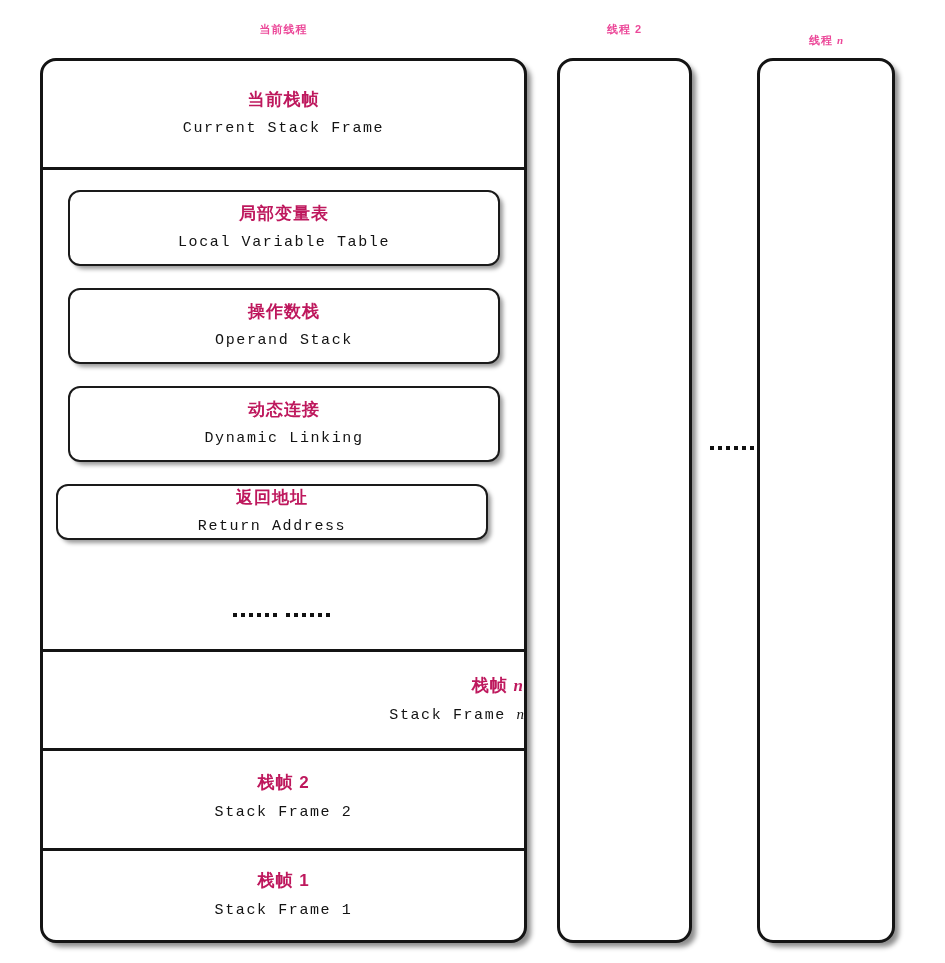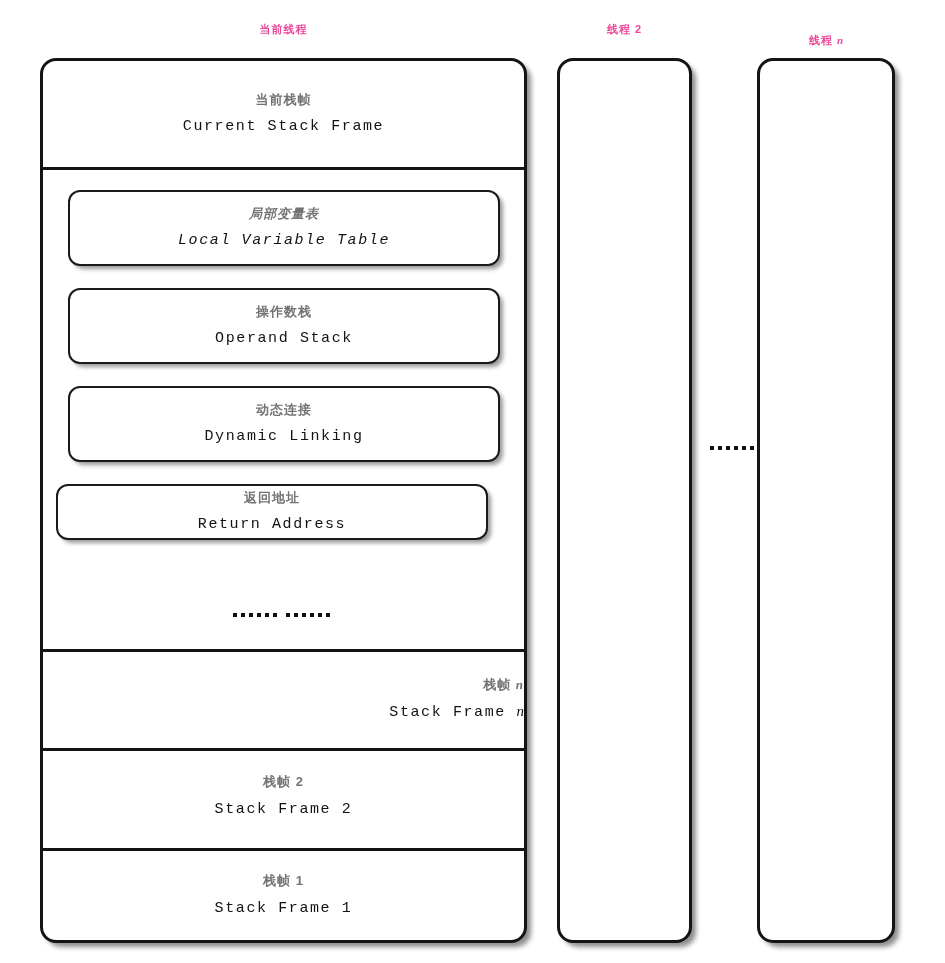--- a/index.html
+++ b/index.html
@@ -55,22 +55,22 @@
     justify-content: center;
   }
   .frame-row.divider-top {
     border-top: 3px solid #141414;
   }
 
   
   .lbl-cn {
     font-family: "Liberation Sans", sans-serif;
     font-weight: bold;
-    font-size: 13px;
-    color: #737373;
+    font-size: 17px;
+    color: #be185d;
     letter-spacing: 1px;
     line-height: 1.25;
     white-space: nowrap;
   }
   .lbl-en {
     font-family: "Liberation Mono", "DejaVu Sans Mono", monospace;
     font-size: 15px;
     color: #131313;
     letter-spacing: 1.6px;
     line-height: 1.3;
@@ -137,21 +137,21 @@
 <div class="thread-box" style="left:40px; top:58px; width:487px; height:885px;">
 
   <div class="frame-row" style="top:0px; height:106px;">
     <div class="lbl-cn">当前栈帧</div>
     <div class="lbl-en">Current Stack Frame</div>
   </div>
 
   <div class="frame-row divider-top" style="top:106px; height:482px;">
   </div>
 
-  <div class="inner-box" style="left:25px; top:129px; width:432px; height:76px;font-style:italic;">
+  <div class="inner-box" style="left:25px; top:129px; width:432px; height:76px;">
     <div class="lbl-cn">局部变量表</div>
     <div class="lbl-en">Local Variable Table</div>
   </div>
 
   <div class="inner-box" style="left:25px; top:227px; width:432px; height:76px;">
     <div class="lbl-cn">操作数栈</div>
     <div class="lbl-en">Operand Stack</div>
   </div>
 
   <div class="inner-box" style="left:25px; top:325px; width:432px; height:76px;">

